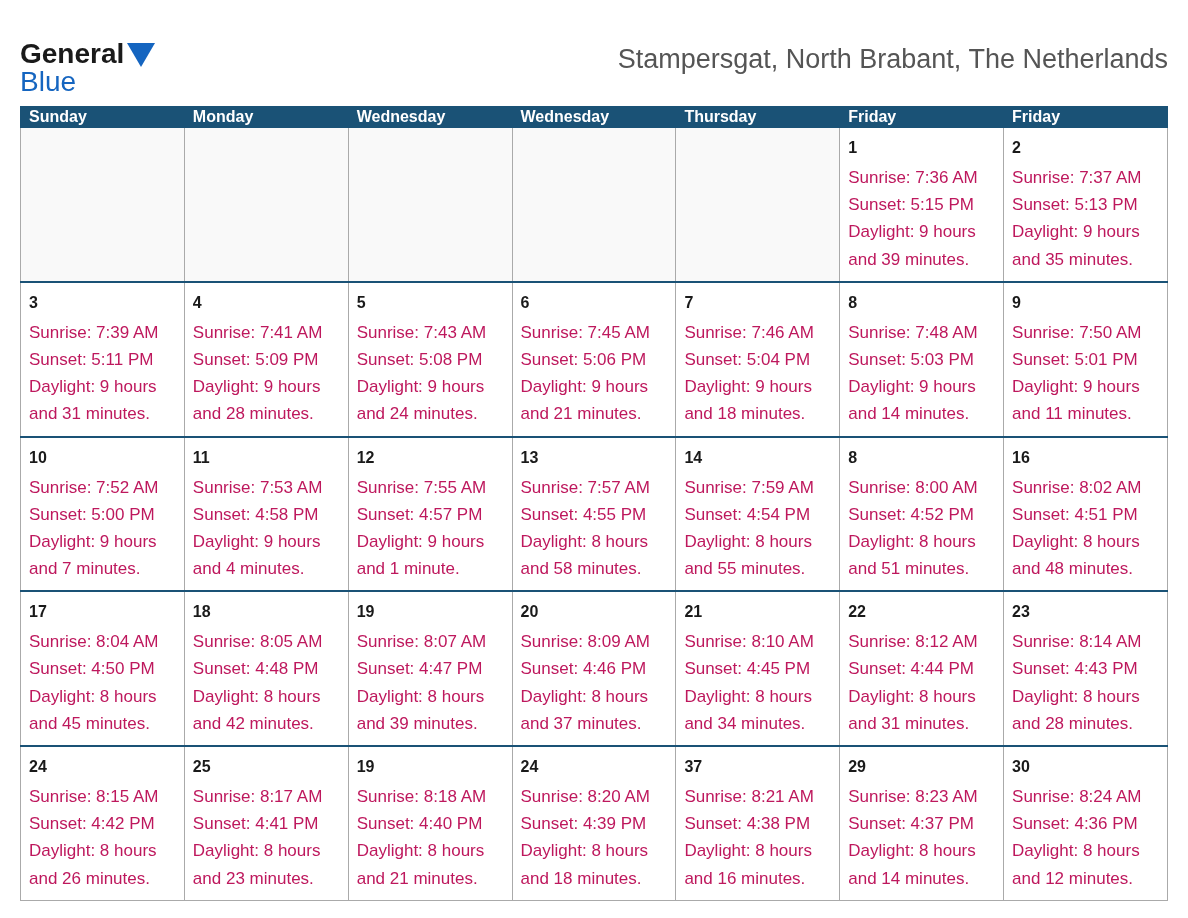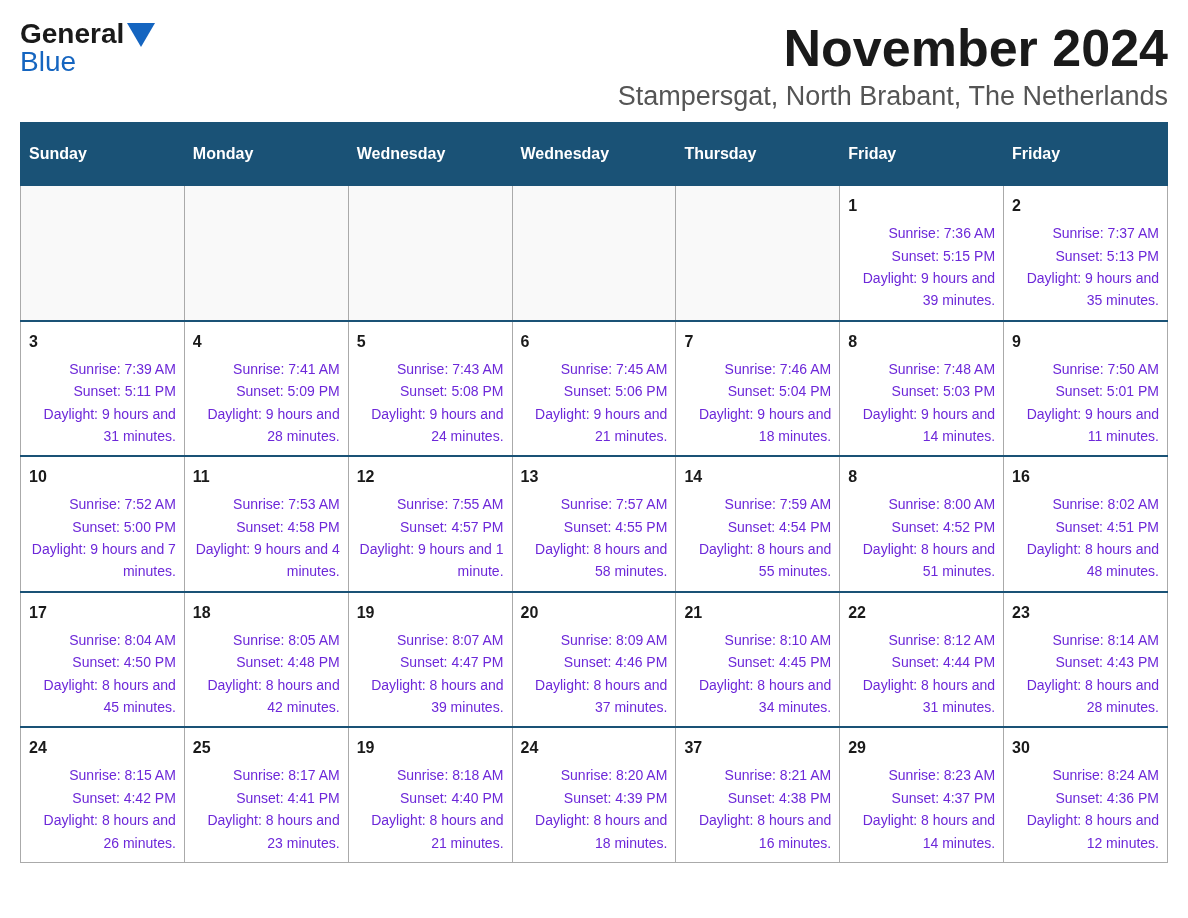--- a/index.html
+++ b/index.html
@@ -9,20 +9,21 @@
       color: #333;
       padding: 20px;
       width: 1188px;
       min-height: 918px;
     }
     .header-area {
       display: flex;
       justify-content: space-between;
       align-items: flex-start;
       margin-bottom: 10px;
+      margin-top: 20px;
     }
     .logo {
       display: flex;
       flex-direction: column;
       align-items: flex-start;
     }
     .logo-general {
       font-size: 28px;
       font-weight: bold;
       color: #1a1a1a;
@@ -53,21 +54,21 @@
       margin-top: 4px;
     }
     .calendar {
       width: 100%;
       border-collapse: collapse;
       margin-top: 10px;
     }
     .calendar th {
       background-color: #1a5276;
       color: #fff;
-      padding: 22px 8px;
+      padding: 1px 8px;
       font-size: 16px;
       font-weight: bold;
       text-align: left;
       border: 1px solid #1a5276;
     }
     .calendar td {
       vertical-align: top;
       padding: 8px;
       border: 1px solid #aaa;
       width: calc(100% / 7);
@@ -76,24 +77,23 @@
       line-height: 1.5;
     }
     .day-number {
       font-size: 16px;
       font-weight: bold;
       color: #1a1a1a;
       display: block;
       margin-bottom: 4px;
     }
     .day-info {
-      color: #6d28d9;
-      font-size: 14px;
+      color: #be185d;
+      font-size: 17px;
       line-height: 1.6;
-      text-align: right;
     }
     .empty-cell {
       background: #f9f9f9;
     }
     .row-divider td {
       border-top: 2px solid #1a5276;
     }
   </style>
 </head>
 <body>
@@ -104,21 +104,20 @@
       <span class="logo-general">General</span>
       <svg width="28" height="24" viewBox="0 0 28 24" style="margin-left:3px;margin-top:2px;">
         <polygon points="0,0 28,0 14,24" fill="#1565c0"></polygon>
       </svg>
     </div>
     <div class="logo-row">
       <span class="logo-blue">Blue</span>
     </div>
   </div>
   <div class="title-area">
-    <div class="month-title">November 2024</div>
     <div class="location-title">Stampersgat, North Brabant, The Netherlands</div>
   </div>
 </div>
 
 <table class="calendar">
   <thead>
     <tr>
       <th>Sunday</th>
       <th>Monday</th>
       <th>Wednesday</th>

